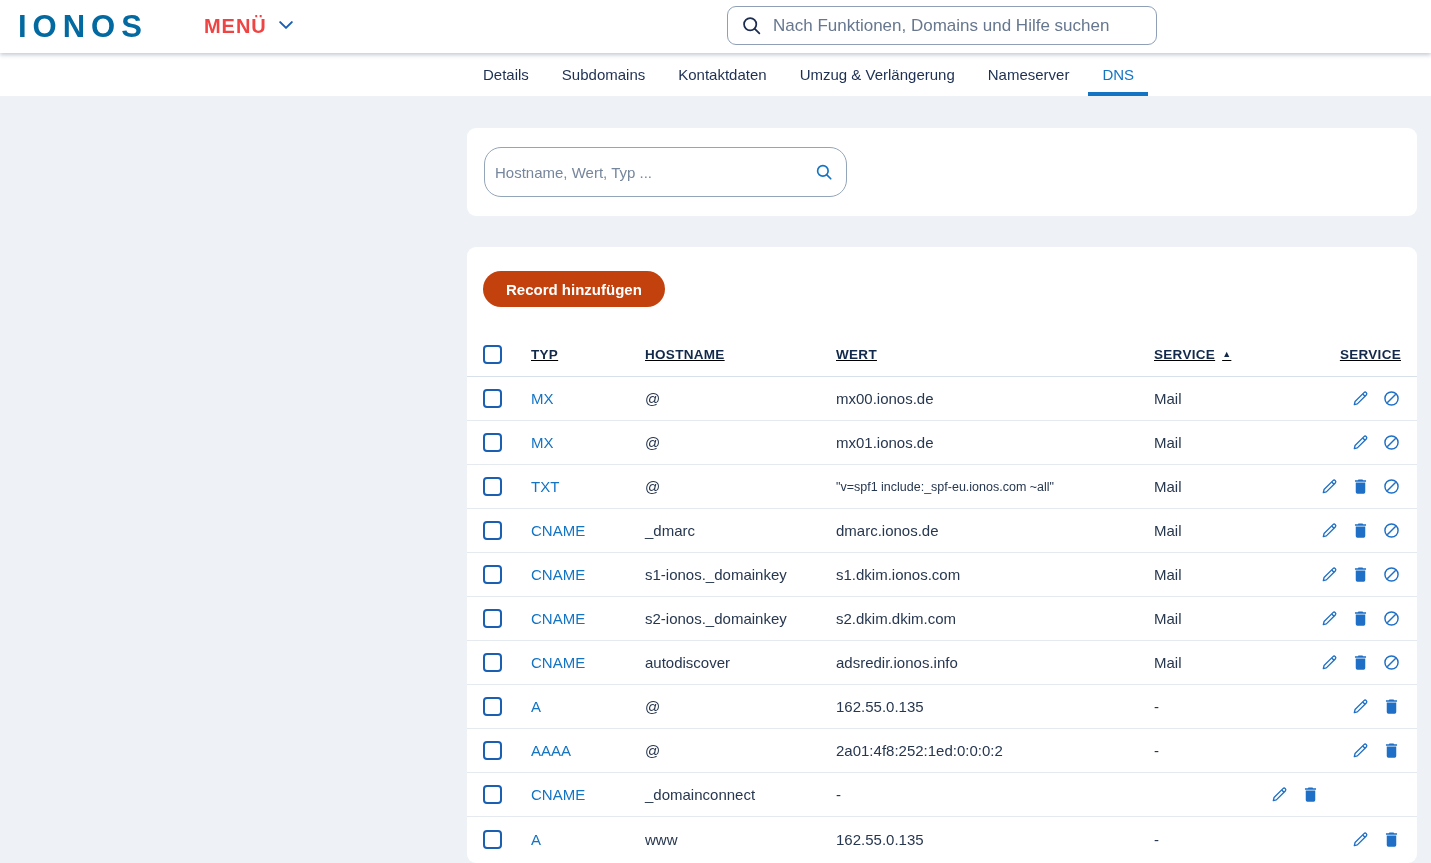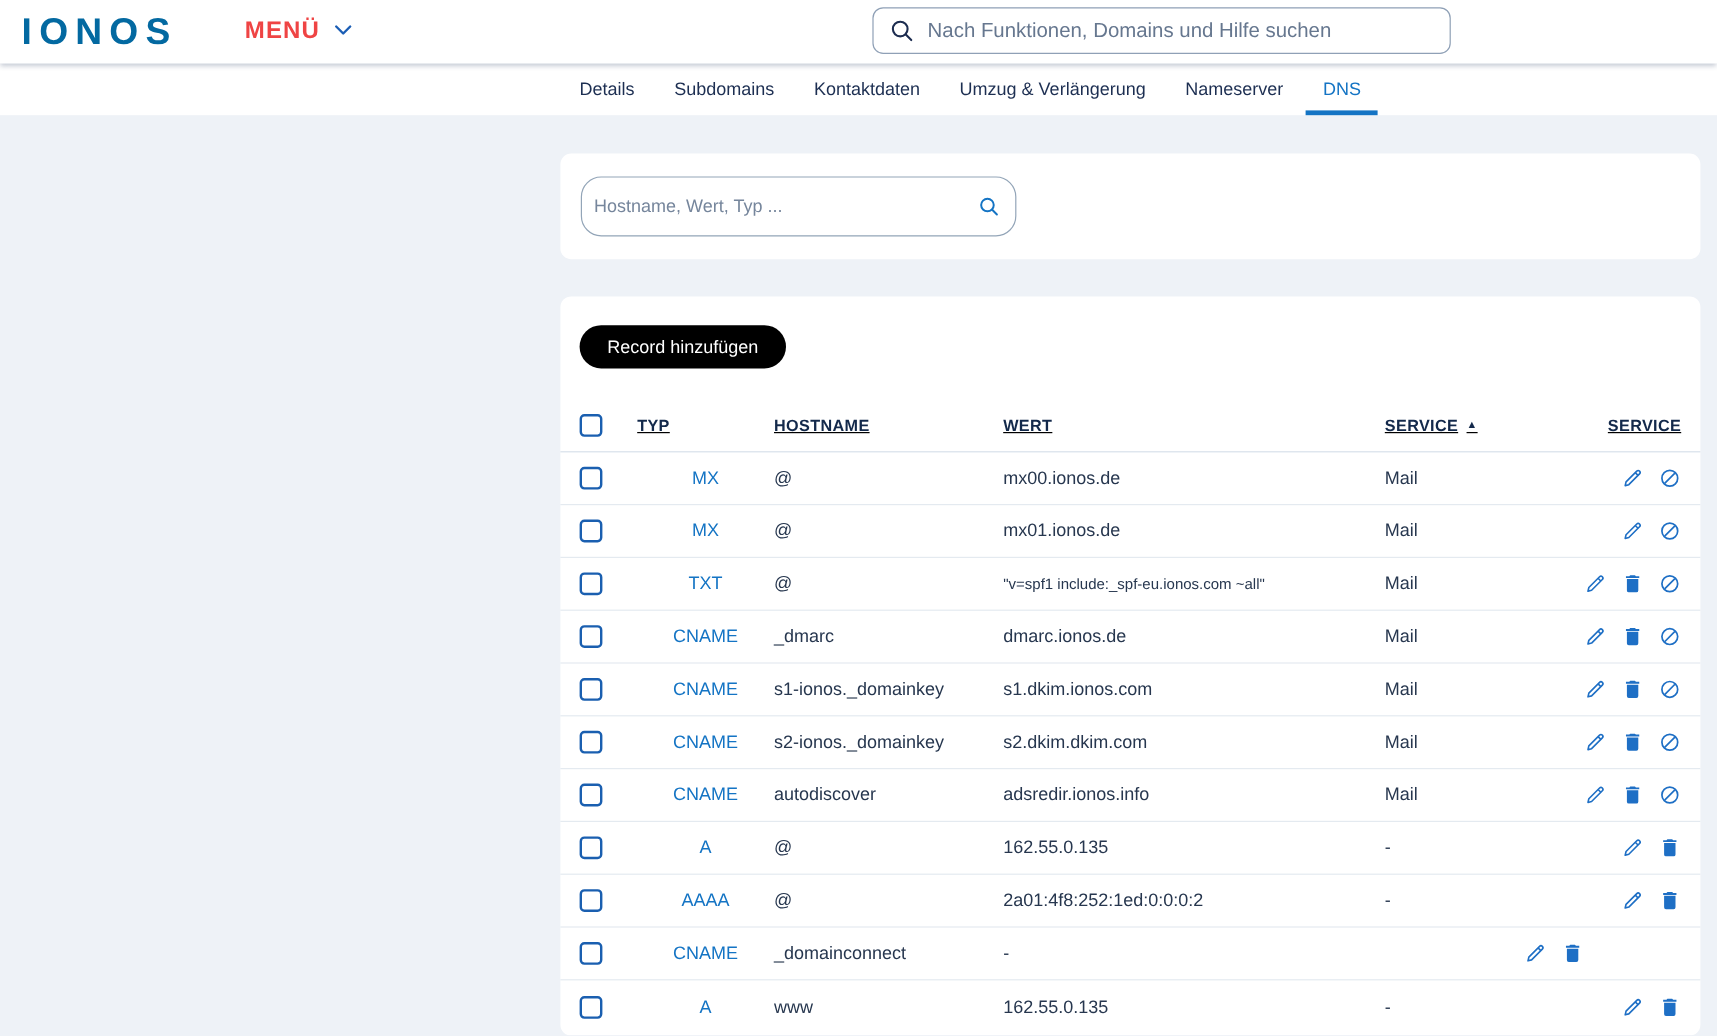--- a/index.html
+++ b/index.html
@@ -16,21 +16,21 @@
   .logo {
     margin-left:18px; font-size:31px; font-weight:bold; color:#0369a1;
     letter-spacing:6px; font-stretch:condensed; line-height:1;
   }
   .menu {
     margin-left:56px; display:flex; align-items:flex-start; gap:9px;
     color:#ef4444; font-size:20px; font-weight:bold; letter-spacing:1px; cursor:pointer;
   }
   .menu svg { width:20px; height:20px; stroke:#1b5eb5; }
   .topbar-search {
-    position:absolute; left:727px; top:6px; width:482px; height:39px;
+    position:absolute; left:727px; top:6px; width:430px; height:39px;
     border:1px solid #8fa0b6; border-radius:9px; background:#fff;
     display:flex; align-items:center; padding:0 12px 0 13px; gap:11px;
   }
   .topbar-search svg { width:21px; height:21px; stroke:#1d2d50; flex:0 0 auto; }
   .topbar-search input {
     flex:1; border:none; outline:none; font-size:17px; color:#2a3a52; background:transparent;
     font-family:"Liberation Sans", sans-serif;
   }
   .topbar-search input::placeholder { color:#66778f; opacity:1; }
 
@@ -61,42 +61,42 @@
   .filter-box input {
     flex:1; border:none; outline:none; font-size:15px; color:#2a3a52; background:transparent;
     font-family:"Liberation Sans", sans-serif;
   }
   .filter-box input::placeholder { color:#76869c; opacity:1; }
   .filter-box svg { width:18px; height:18px; stroke:#1474c4; flex:0 0 auto; }
 
   .table-card { padding-top:24px; padding-bottom:2px; }
   .add-btn {
     margin-left:16px; height:36px; border:none; border-radius:18px;
-    background:#000000; color:#ffffff; font-weight:normal; font-size:15px;
+    background:#c2410c; color:#ffffff; font-weight:bold; font-size:15px;
     padding:0 23px; cursor:pointer; font-family:"Liberation Sans", sans-serif;
   }
 
   .table { margin-top:25px; }
   .trow {
     display:grid; grid-template-columns:48px 114px 191px 318px 166px 1fr;
     align-items:center; height:44px; padding:0 16px;
     border-bottom:1px solid #e4eaf0;
   }
   .trow:last-child { border-bottom:none; }
   .thead { height:45px; border-bottom:1px solid #d8e0ea;text-decoration:underline; }
   .th { font-weight:bold; font-size:13.5px; color:#13294b; letter-spacing:.3px; }
   .th.right { text-align:right; }
   .sort-arrow { font-size:9px; color:#13294b; margin-left:7px; vertical-align:2px; }
 
   .checkbox {
     width:19px; height:19px; border:2px solid #1a5fb0; border-radius:4px;
     background:#fff; cursor:pointer;
   }
   .cell { font-size:15px; color:#27374f; }
-  .cell.type { color:#1474c4;text-align:center; }
+  .cell.type { color:#1474c4; }
   .cell.wert.small { font-size:12.5px; }
   .actions { display:flex; justify-content:flex-end; align-items:center; gap:12px; }
   .icon-btn { width:19px; height:19px; cursor:pointer; display:block; }
   .icon-btn svg { width:19px; height:19px; display:block; }
 </style>
 </head>
 <body>
 
 <div class="app">
 

